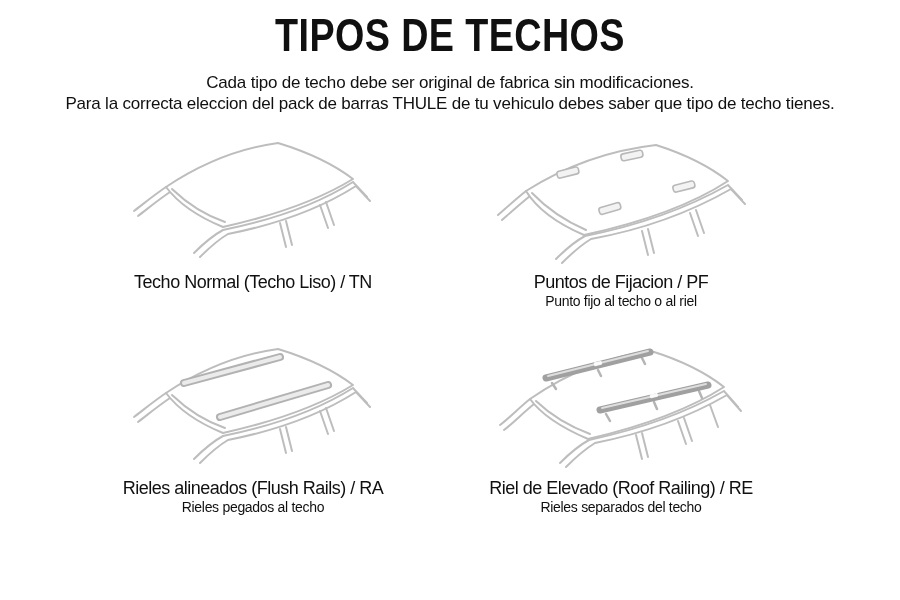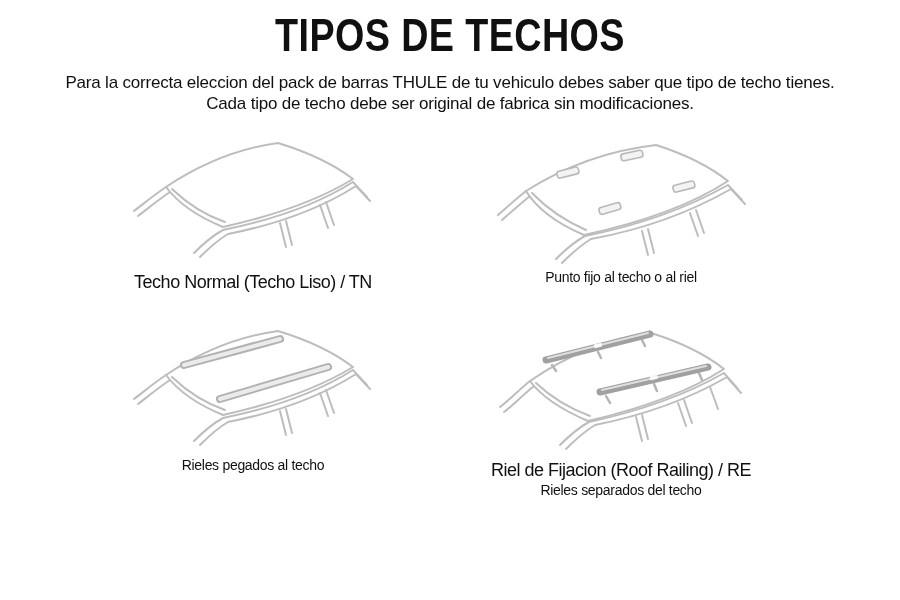--- a/index.html
+++ b/index.html
@@ -40,22 +40,22 @@
   .foot{stroke:#b5b5b5;stroke-width:2.5;stroke-linecap:round;fill:none;}
 </style>
 </head>
 <body>
 
 <div class="page">
 
   <h1 class="title">TIPOS DE TECHOS</h1>
 
   <div class="intro">
+    <div>Cada tipo de techo debe ser original de fabrica sin modificaciones.</div>
     <div>Para la correcta eleccion del pack de barras THULE de tu vehiculo debes saber que tipo de techo tienes.</div>
-    <div>Cada tipo de techo debe ser original de fabrica sin modificaciones.</div>
   </div>
 
   <div class="grid-row row-1">
 
     <div class="card">
       <div class="art">
         <svg viewBox="0 0 250 130">
           <path class="ln" d="M38,52 C26,60 14,70 6,76"></path>
           <path class="ln" d="M42,57 C30,65 18,75 10,81"></path>
           <path class="roof" d="M38,52 Q92,16 150,8 Q196,22 225,44 Q176,74 95,92 Q56,76 38,52 Z"></path>
@@ -92,20 +92,21 @@
               <rect class="pad" x="-11" y="-4" width="22" height="7" rx="2.5"></rect>
             </g>
           <g transform="translate(114,74) rotate(-16)">
               <rect class="pad" x="-11" y="-4" width="22" height="7" rx="2.5"></rect>
             </g>
           <g transform="translate(188,52) rotate(-14)">
               <rect class="pad" x="-11" y="-4" width="22" height="7" rx="2.5"></rect>
             </g>
         </svg>
       </div>
+      <div class="caption">Puntos de Fijacion / PF</div>
       <div class="subcaption">Punto fijo al techo o al riel</div>
     </div>
 
   </div>
 
   <div class="grid-row row-2">
 
     <div class="card">
       <div class="art">
         <svg viewBox="0 0 250 130">
@@ -118,20 +119,21 @@
           <path class="ln" d="M152,88 L158,112"></path>
           <path class="ln" d="M158,86 L164,110"></path>
           <path class="ln" d="M192,70 L200,93"></path>
           <path class="ln" d="M198,67 L206,90"></path>
           <line class="flushOuter" x1="56" y1="42" x2="152" y2="16"></line>
           <line class="flushInner" x1="56" y1="42" x2="152" y2="16"></line>
           <line class="flushOuter" x1="92" y1="76" x2="200" y2="44"></line>
           <line class="flushInner" x1="92" y1="76" x2="200" y2="44"></line>
         </svg>
       </div>
+      <div class="caption">Rieles alineados (Flush Rails) / RA</div>
       <div class="subcaption">Rieles pegados al techo</div>
     </div>
 
     <div class="card">
       <div class="art">
         <svg viewBox="0 0 250 130">
           <path class="ln" d="M34,58 C24,66 12,78 4,84"></path>
           <path class="ln" d="M38,63 C28,71 16,83 8,89"></path>
           <path class="roof" d="M34,58 Q92,18 155,10 Q200,24 228,46 Q178,78 92,98 Q50,80 34,58 Z"></path>
           <path class="ln" d="M40,60 Q62,81 94,93"></path>
@@ -153,19 +155,19 @@
           <line class="railBar" x1="104" y1="69" x2="212" y2="44"></line>
           <line class="railHi" x1="106" y1="67" x2="210" y2="43"></line>
           <g transform="translate(102,23) rotate(-13)">
               <rect x="-4" y="-2.5" width="8" height="4" rx="1" fill="#ffffff" opacity="0.9"></rect>
             </g>
           <g transform="translate(158,55) rotate(-13)">
               <rect x="-4" y="-2.5" width="8" height="4" rx="1" fill="#ffffff" opacity="0.9"></rect>
             </g>
         </svg>
       </div>
-      <div class="caption">Riel de Fijacion (Roof Railing) / RE</div>
+      <div class="caption">Riel de Elevado (Roof Railing) / RE</div>
       <div class="subcaption">Rieles separados del techo</div>
     </div>
 
   </div>
 
 </div>
 
 </body></html>

